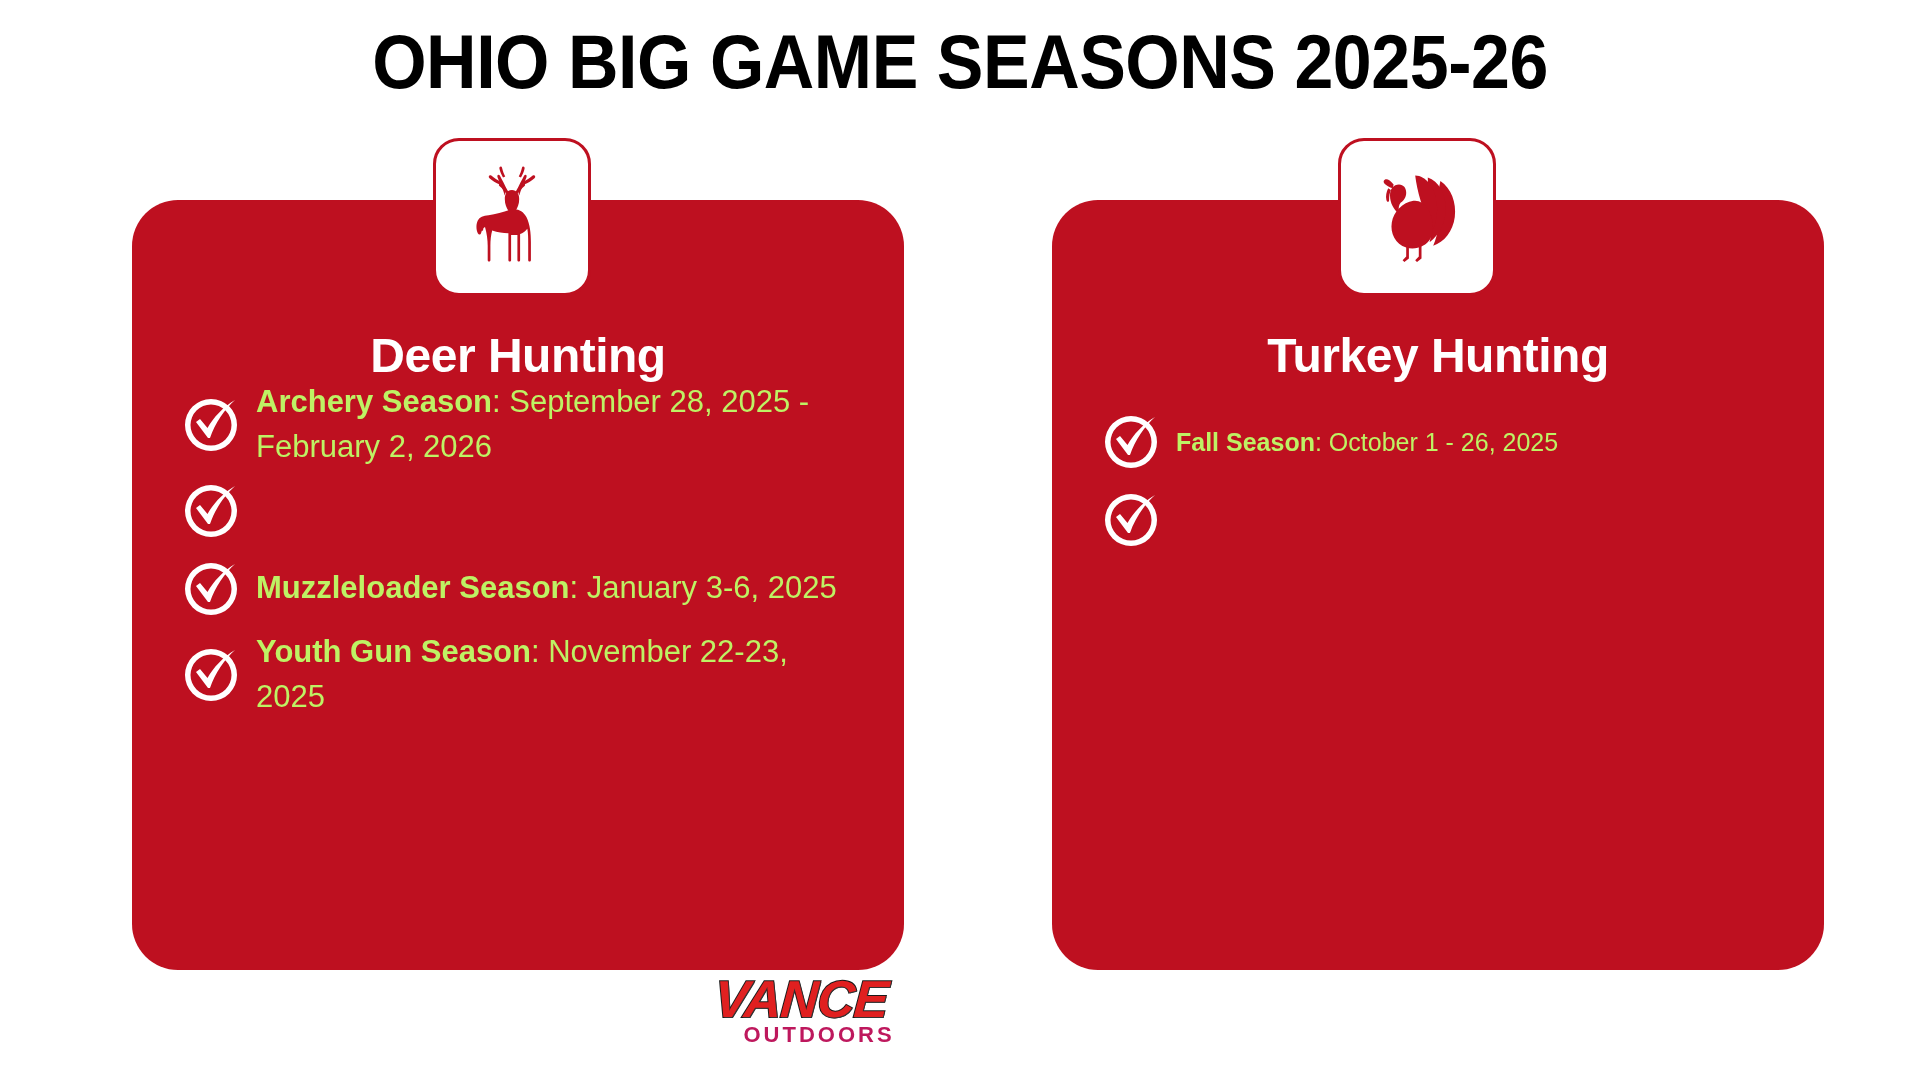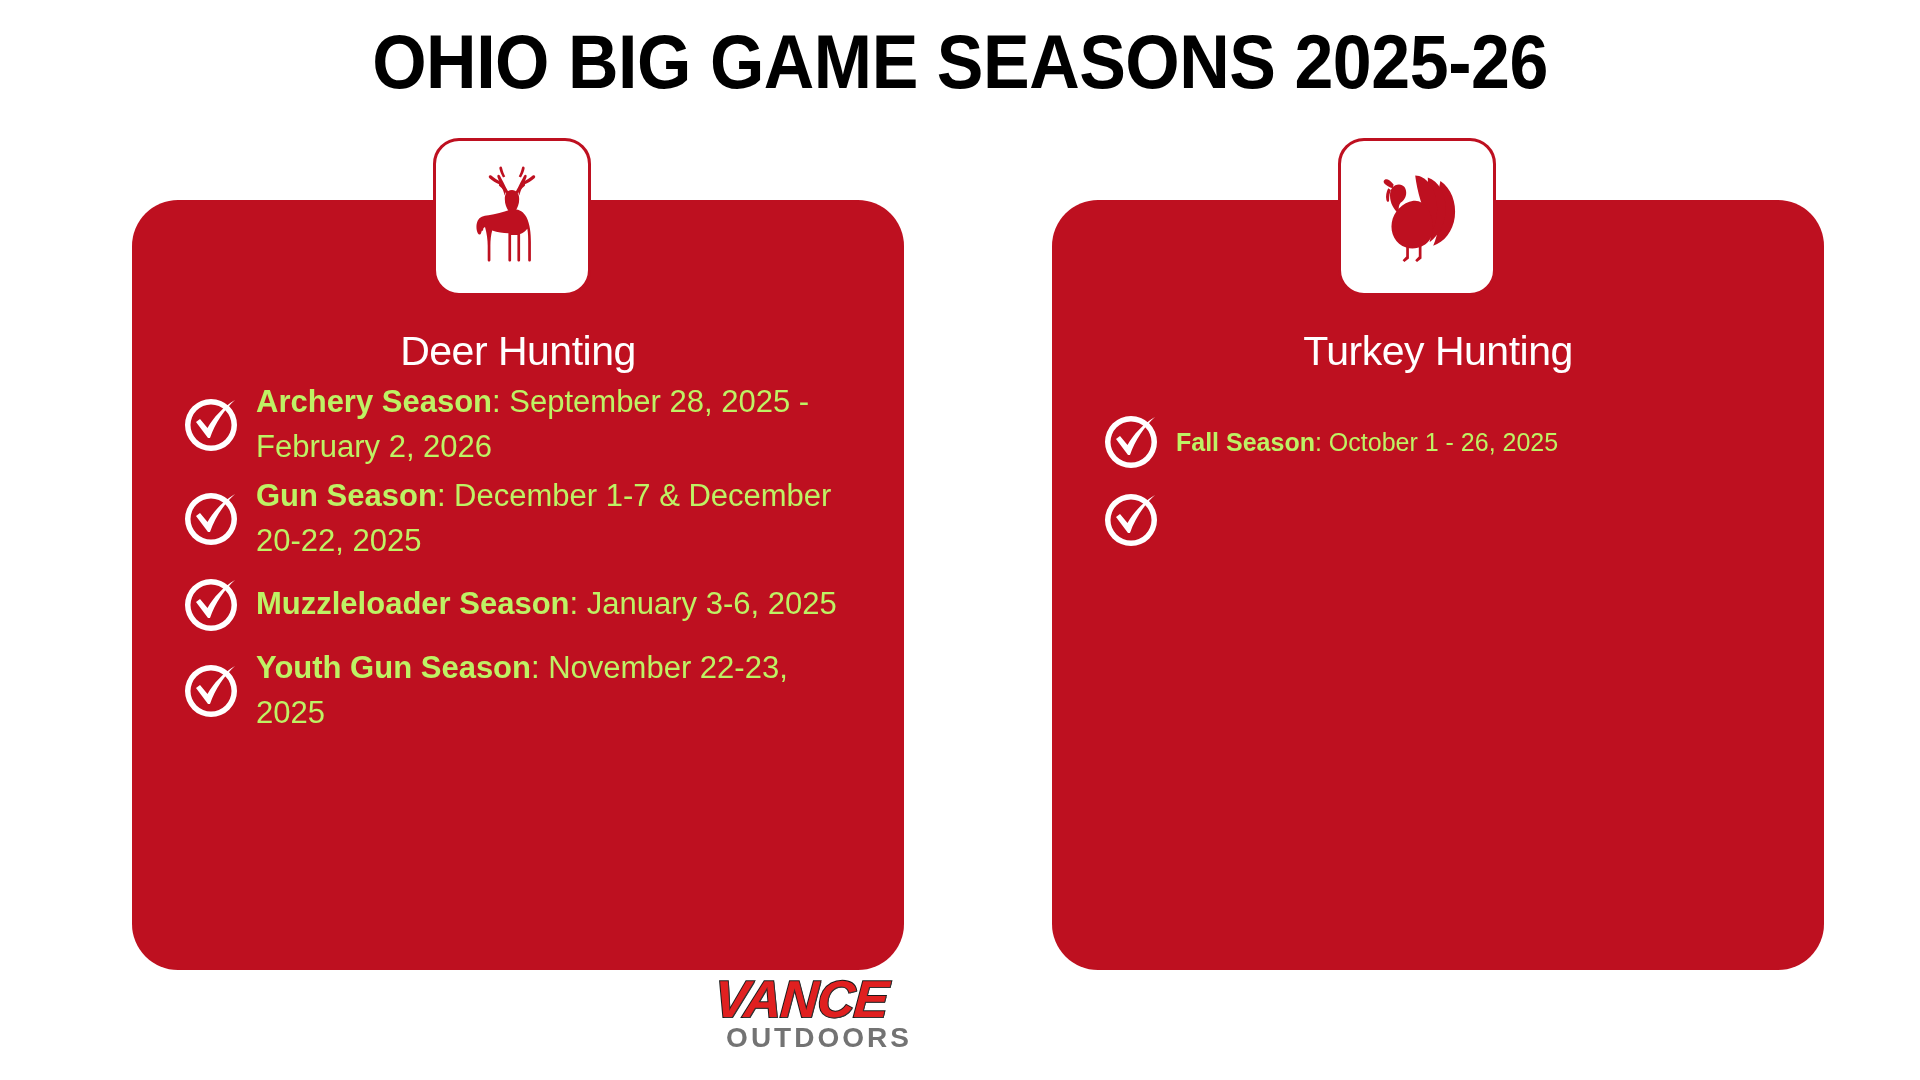--- a/index.html
+++ b/index.html
@@ -61,22 +61,22 @@
   #badge-turkey { left:1338px; }
   .badge svg { width:108px; height:108px; display:block; }
 
   
   .card-heading {
     position:absolute;
     left:0;
     width:100%;
     text-align:center;
     color:#ffffff;
-    font-size:41px;
-    font-weight:normal;
+    font-size:48px;
+    font-weight:bold;
     letter-spacing:-0.5px;
   }
   #card-deer .card-heading   { top:128px; }
   #card-turkey .card-heading { top:128px; }
 
   
   .bullets {
     position:absolute;
     left:42px;
     right:42px;
@@ -127,23 +127,23 @@
     font-style:italic;
     color:#E02020;
     letter-spacing:-1px;
     line-height:0.95;
     -webkit-text-stroke:2px #1a1a1a;
     paint-order:stroke fill;
     text-shadow:1px 1px 0 #333;
     transform:skewX(-4deg);
   }
   .logo-outdoors {
-    font-size:28px;
-    font-weight:bold;
-    color:#737373;
+    font-size:22px;
+    font-weight:bold;
+    color:#be185d;
     letter-spacing:3px;
     margin-top:-2px;
     margin-left:36px;
     text-align:center;
   }
 </style>
 </head>
 <body>
 
 <div id="page">
@@ -165,21 +165,20 @@
         <div class="bullet-text"><span class="lbl">Archery Season</span><span>: </span><span>September 28, 2025 - February 2, 2026</span></div>
       </div>
 
       <div class="bullet">
         <span class="check">
           <svg viewBox="0 0 64 64" xmlns="http://www.w3.org/2000/svg">
             <path d="M32 6 A26 26 0 1 0 32 58 A26 26 0 0 0 32 6 Z M32 11.5 A20.5 20.5 0 1 1 32 52.5 A20.5 20.5 0 1 1 32 11.5 Z" fill="#ffffff"></path>
             <path d="M17 29 L29 45 L31 45 C36 30 46 16 56 7 C44 14 34 25 28.5 35 L21 26 Z" fill="#ffffff"></path>
           </svg>
         </span>
-        <div class="bullet-text"><span class="lbl">Gun Season</span><span>: </span><span>December 1-7 &amp; December 20-22, 2025</span></div>
       </div>
 
       <div class="bullet">
         <span class="check">
           <svg viewBox="0 0 64 64" xmlns="http://www.w3.org/2000/svg">
             <path d="M32 6 A26 26 0 1 0 32 58 A26 26 0 0 0 32 6 Z M32 11.5 A20.5 20.5 0 1 1 32 52.5 A20.5 20.5 0 1 1 32 11.5 Z" fill="#ffffff"></path>
             <path d="M17 29 L29 45 L31 45 C36 30 46 16 56 7 C44 14 34 25 28.5 35 L21 26 Z" fill="#ffffff"></path>
           </svg>
         </span>
         <div class="bullet-text"><span class="lbl">Muzzleloader Season</span><span>: </span><span> January 3-6, 2025</span></div>

